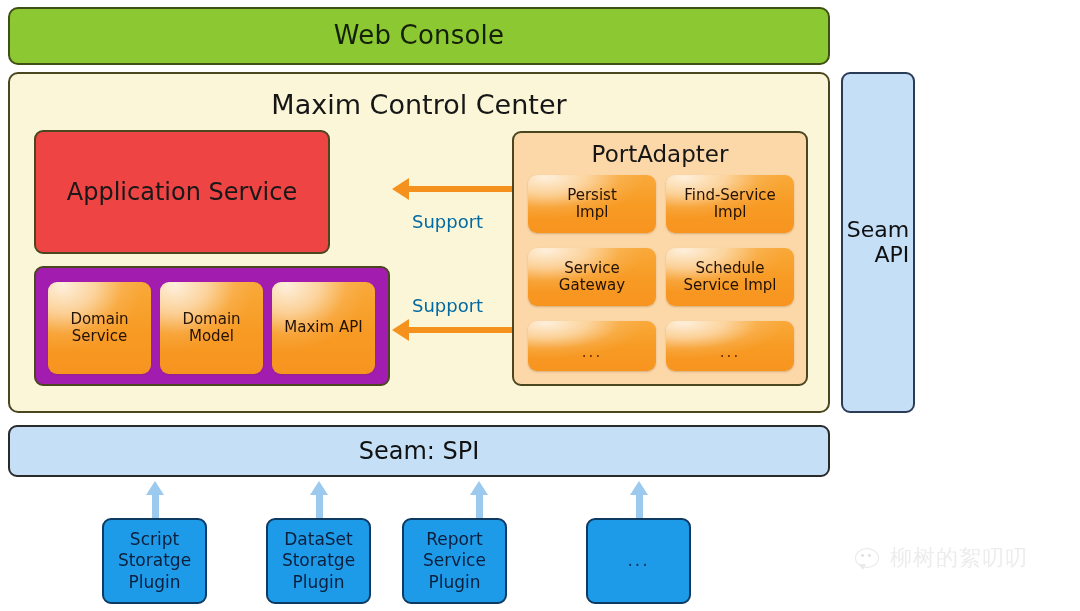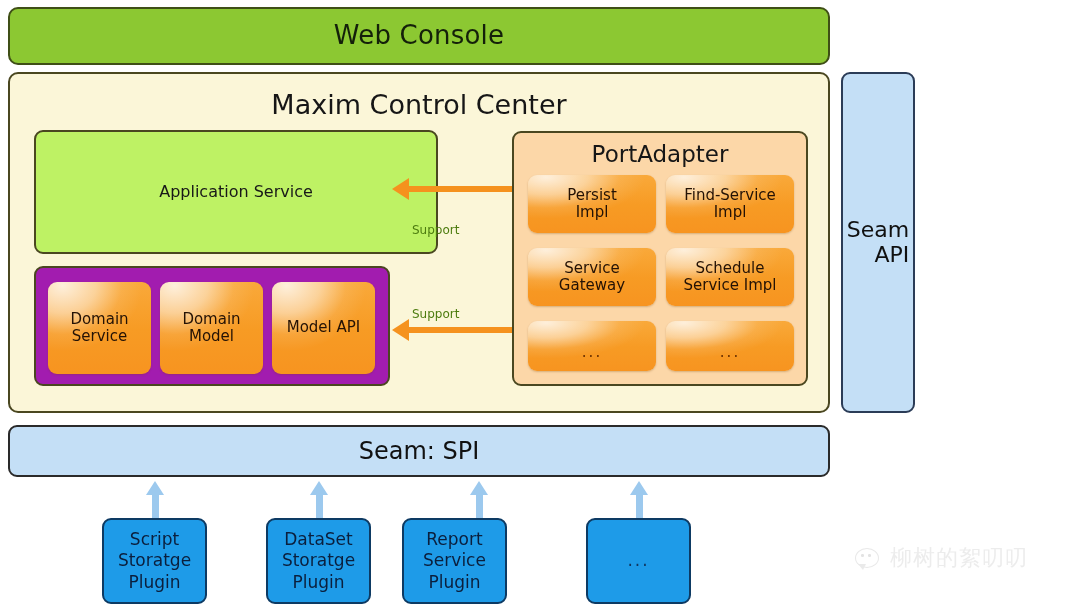--- a/index.html
+++ b/index.html
@@ -65,25 +65,25 @@
     top: 16px;
     text-align: center;
     font-size: 27px;
     color: #161616;
   }
 
   
   .app-service {
     left: 34px;
     top: 130px;
-    width: 404px;
+    width: 296px;
     height: 124px;
-    background: #bef264;
+    background: #ef4444;
     border: 2px solid #4a4720;
-    font-size: 16px;
+    font-size: 24px;
     color: #181818;
   }
 
   
   .domain-box {
     left: 34px;
     top: 266px;
     width: 356px;
     height: 120px;
     background: #a21caf;
@@ -169,23 +169,22 @@
     width: 0; height: 0;
     border-top: 11px solid transparent;
     border-bottom: 11px solid transparent;
     border-right: 17px solid #F5921E;
   }
   .arrow1 { left: 408px; top: 186px; width: 104px; }
   .arrow2 { left: 408px; top: 327px; width: 104px; }
 
   .support-label {
     position: absolute;
-    font-size: 12px;
-    color: #4d7c0f;
-    margin-top: 12px;
+    font-size: 18px;
+    color: #0369a1;
   }
   .support1 { left: 412px; top: 211px; }
   .support2 { left: 412px; top: 295px; }
 
   
   .seam-api {
     left: 841px;
     top: 72px;
     width: 74px;
     height: 341px;
@@ -347,21 +346,21 @@
         <span>Service</span>
       </span>
     </div>
     <div class="chip dchip c2">
       <span>
         <span>Domain</span><br>
         <span>Model</span>
       </span>
     </div>
     <div class="chip dchip c3">
-      <span>Model API</span>
+      <span>Maxim API</span>
     </div>
   </div>
 
   <div class="box port-adapter">
     <div class="pa-title">PortAdapter</div>
 
     <div class="chip pchip r1 col1">
       <span>
         <span>Persist</span><br>
         <span>Impl</span>

